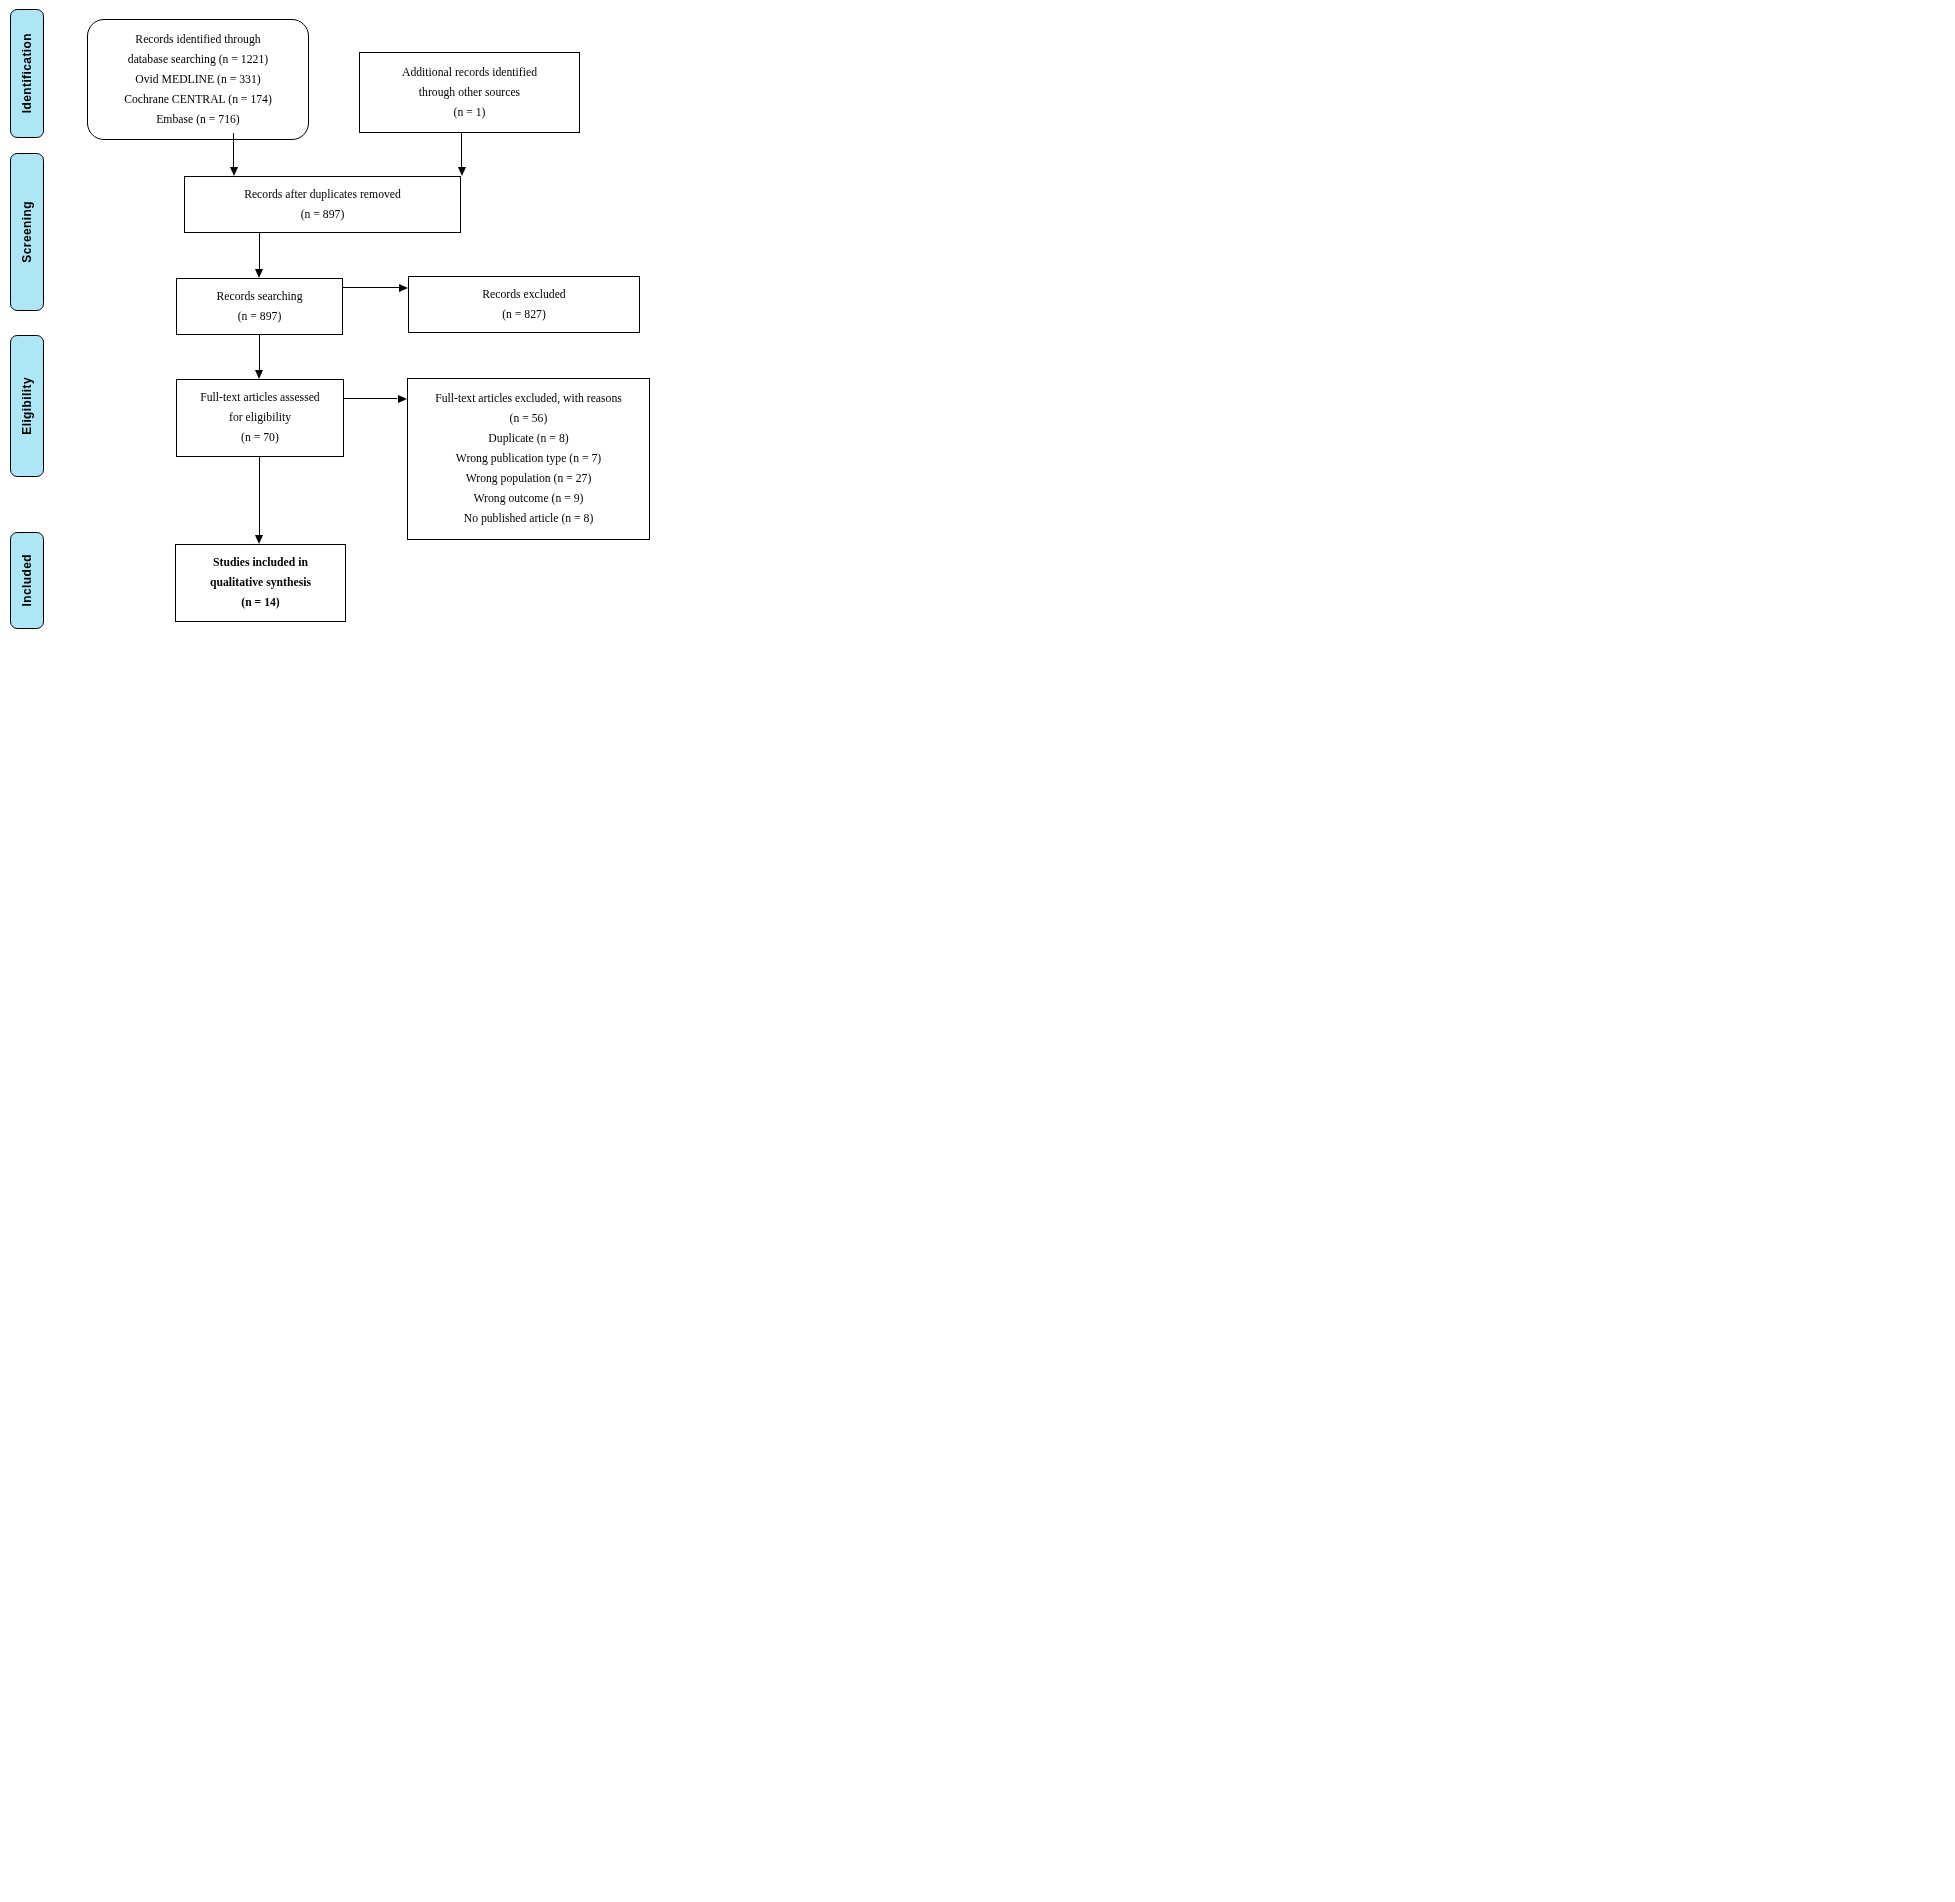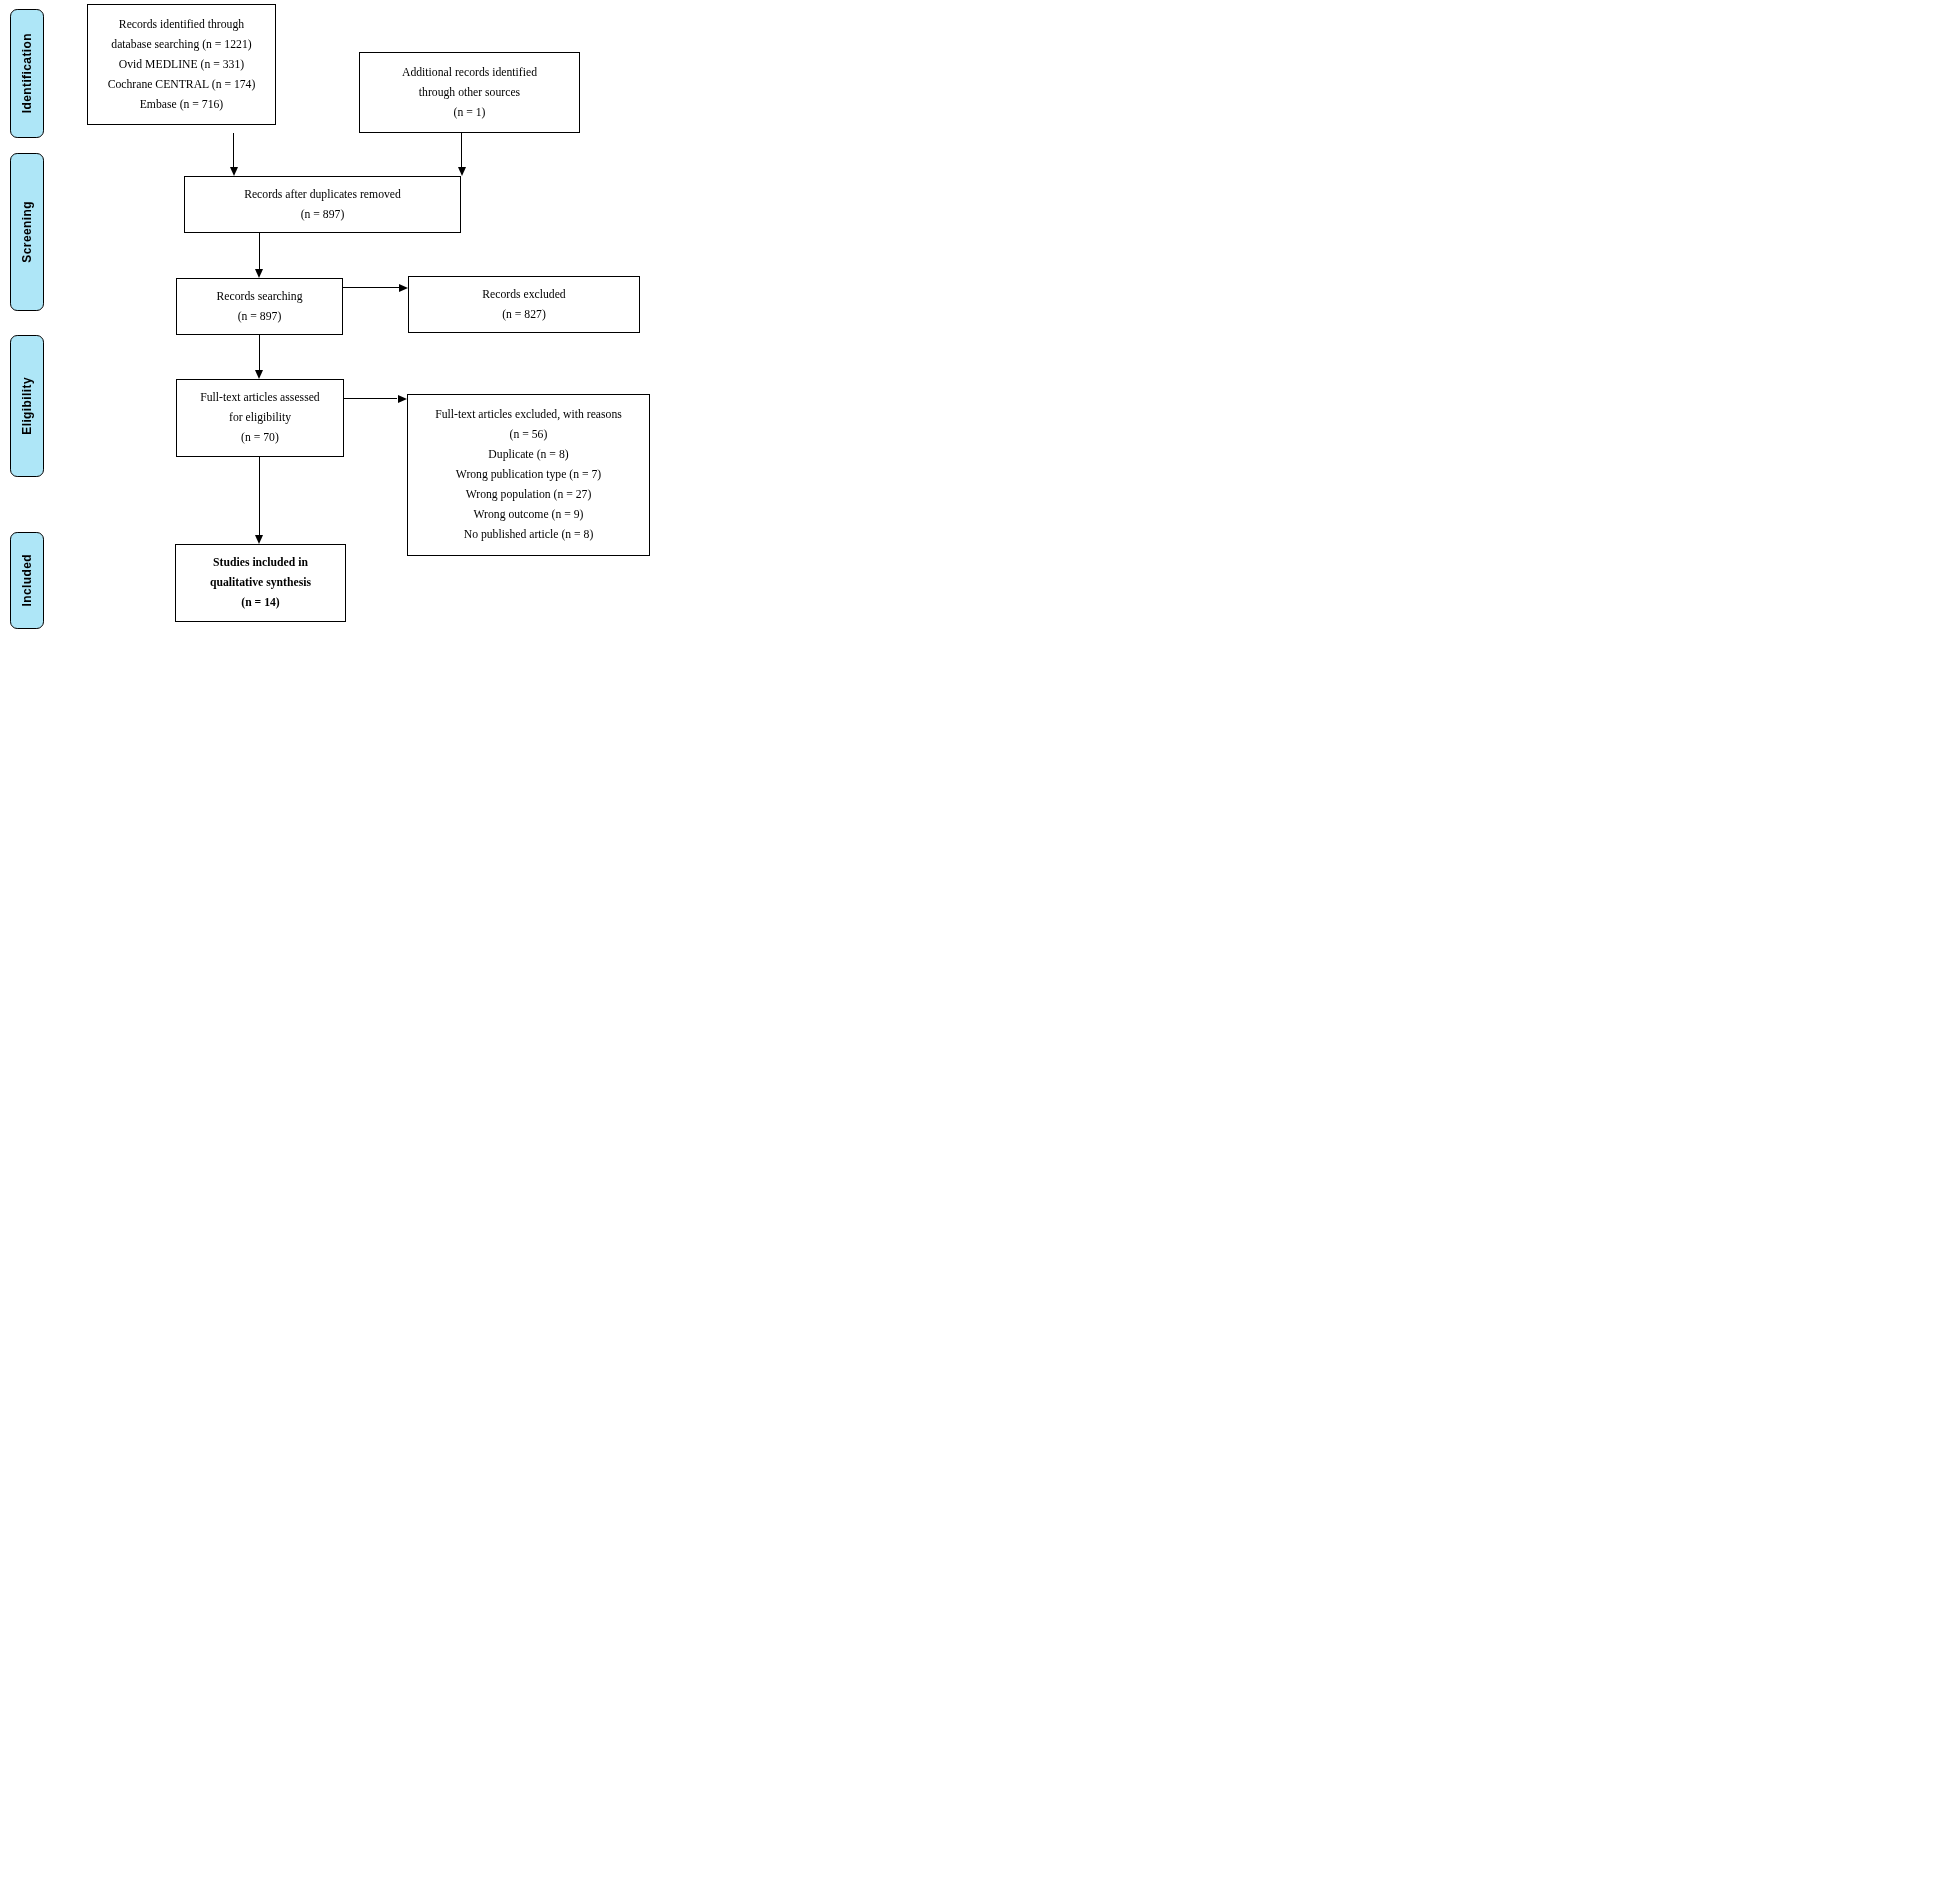--- a/index.html
+++ b/index.html
@@ -72,21 +72,21 @@
   <div class="stage" style="top:153px;height:158px;">
     <span class="vlabel">Screening</span>
   </div>
   <div class="stage" style="top:335px;height:142px;">
     <span class="vlabel">Eligibility</span>
   </div>
   <div class="stage" style="top:532px;height:97px;">
     <span class="vlabel">Included</span>
   </div>
 
-  <div class="fbox" style="left:87px;top:4px;width:189px;height:121px;">
+  <div class="fbox" style="left:87px;top:19px;width:222px;height:121px;border-radius:17px;">
     <div class="line">Records identified through</div>
     <div class="line">database searching (n = 1221)</div>
     <div class="line">Ovid MEDLINE (n = 331)</div>
     <div class="line">Cochrane CENTRAL (n = 174)</div>
     <div class="line">Embase (n = 716)</div>
   </div>
 
   <div class="fbox" style="left:359px;top:52px;width:221px;height:81px;">
     <div class="line">Additional records identified</div>
     <div class="line">through other sources</div>
@@ -107,21 +107,21 @@
     <div class="line">Records excluded</div>
     <div class="line">(n = 827)</div>
   </div>
 
   <div class="fbox" style="left:176px;top:379px;width:168px;height:78px;">
     <div class="line">Full-text articles assessed</div>
     <div class="line">for eligibility</div>
     <div class="line">(n = 70)</div>
   </div>
 
-  <div class="fbox" style="left:407px;top:394px;width:243px;height:162px;">
+  <div class="fbox" style="left:407px;top:378px;width:243px;height:162px;">
     <div class="line">Full-text articles excluded, with reasons</div>
     <div class="line">(n = 56)</div>
     <div class="line">Duplicate (n = 8)</div>
     <div class="line">Wrong publication type (n = 7)</div>
     <div class="line">Wrong population (n = 27)</div>
     <div class="line">Wrong outcome (n = 9)</div>
     <div class="line">No published article (n = 8)</div>
   </div>
 
   <div class="fbox" style="left:175px;top:544px;width:171px;height:78px;font-weight:bold;">

